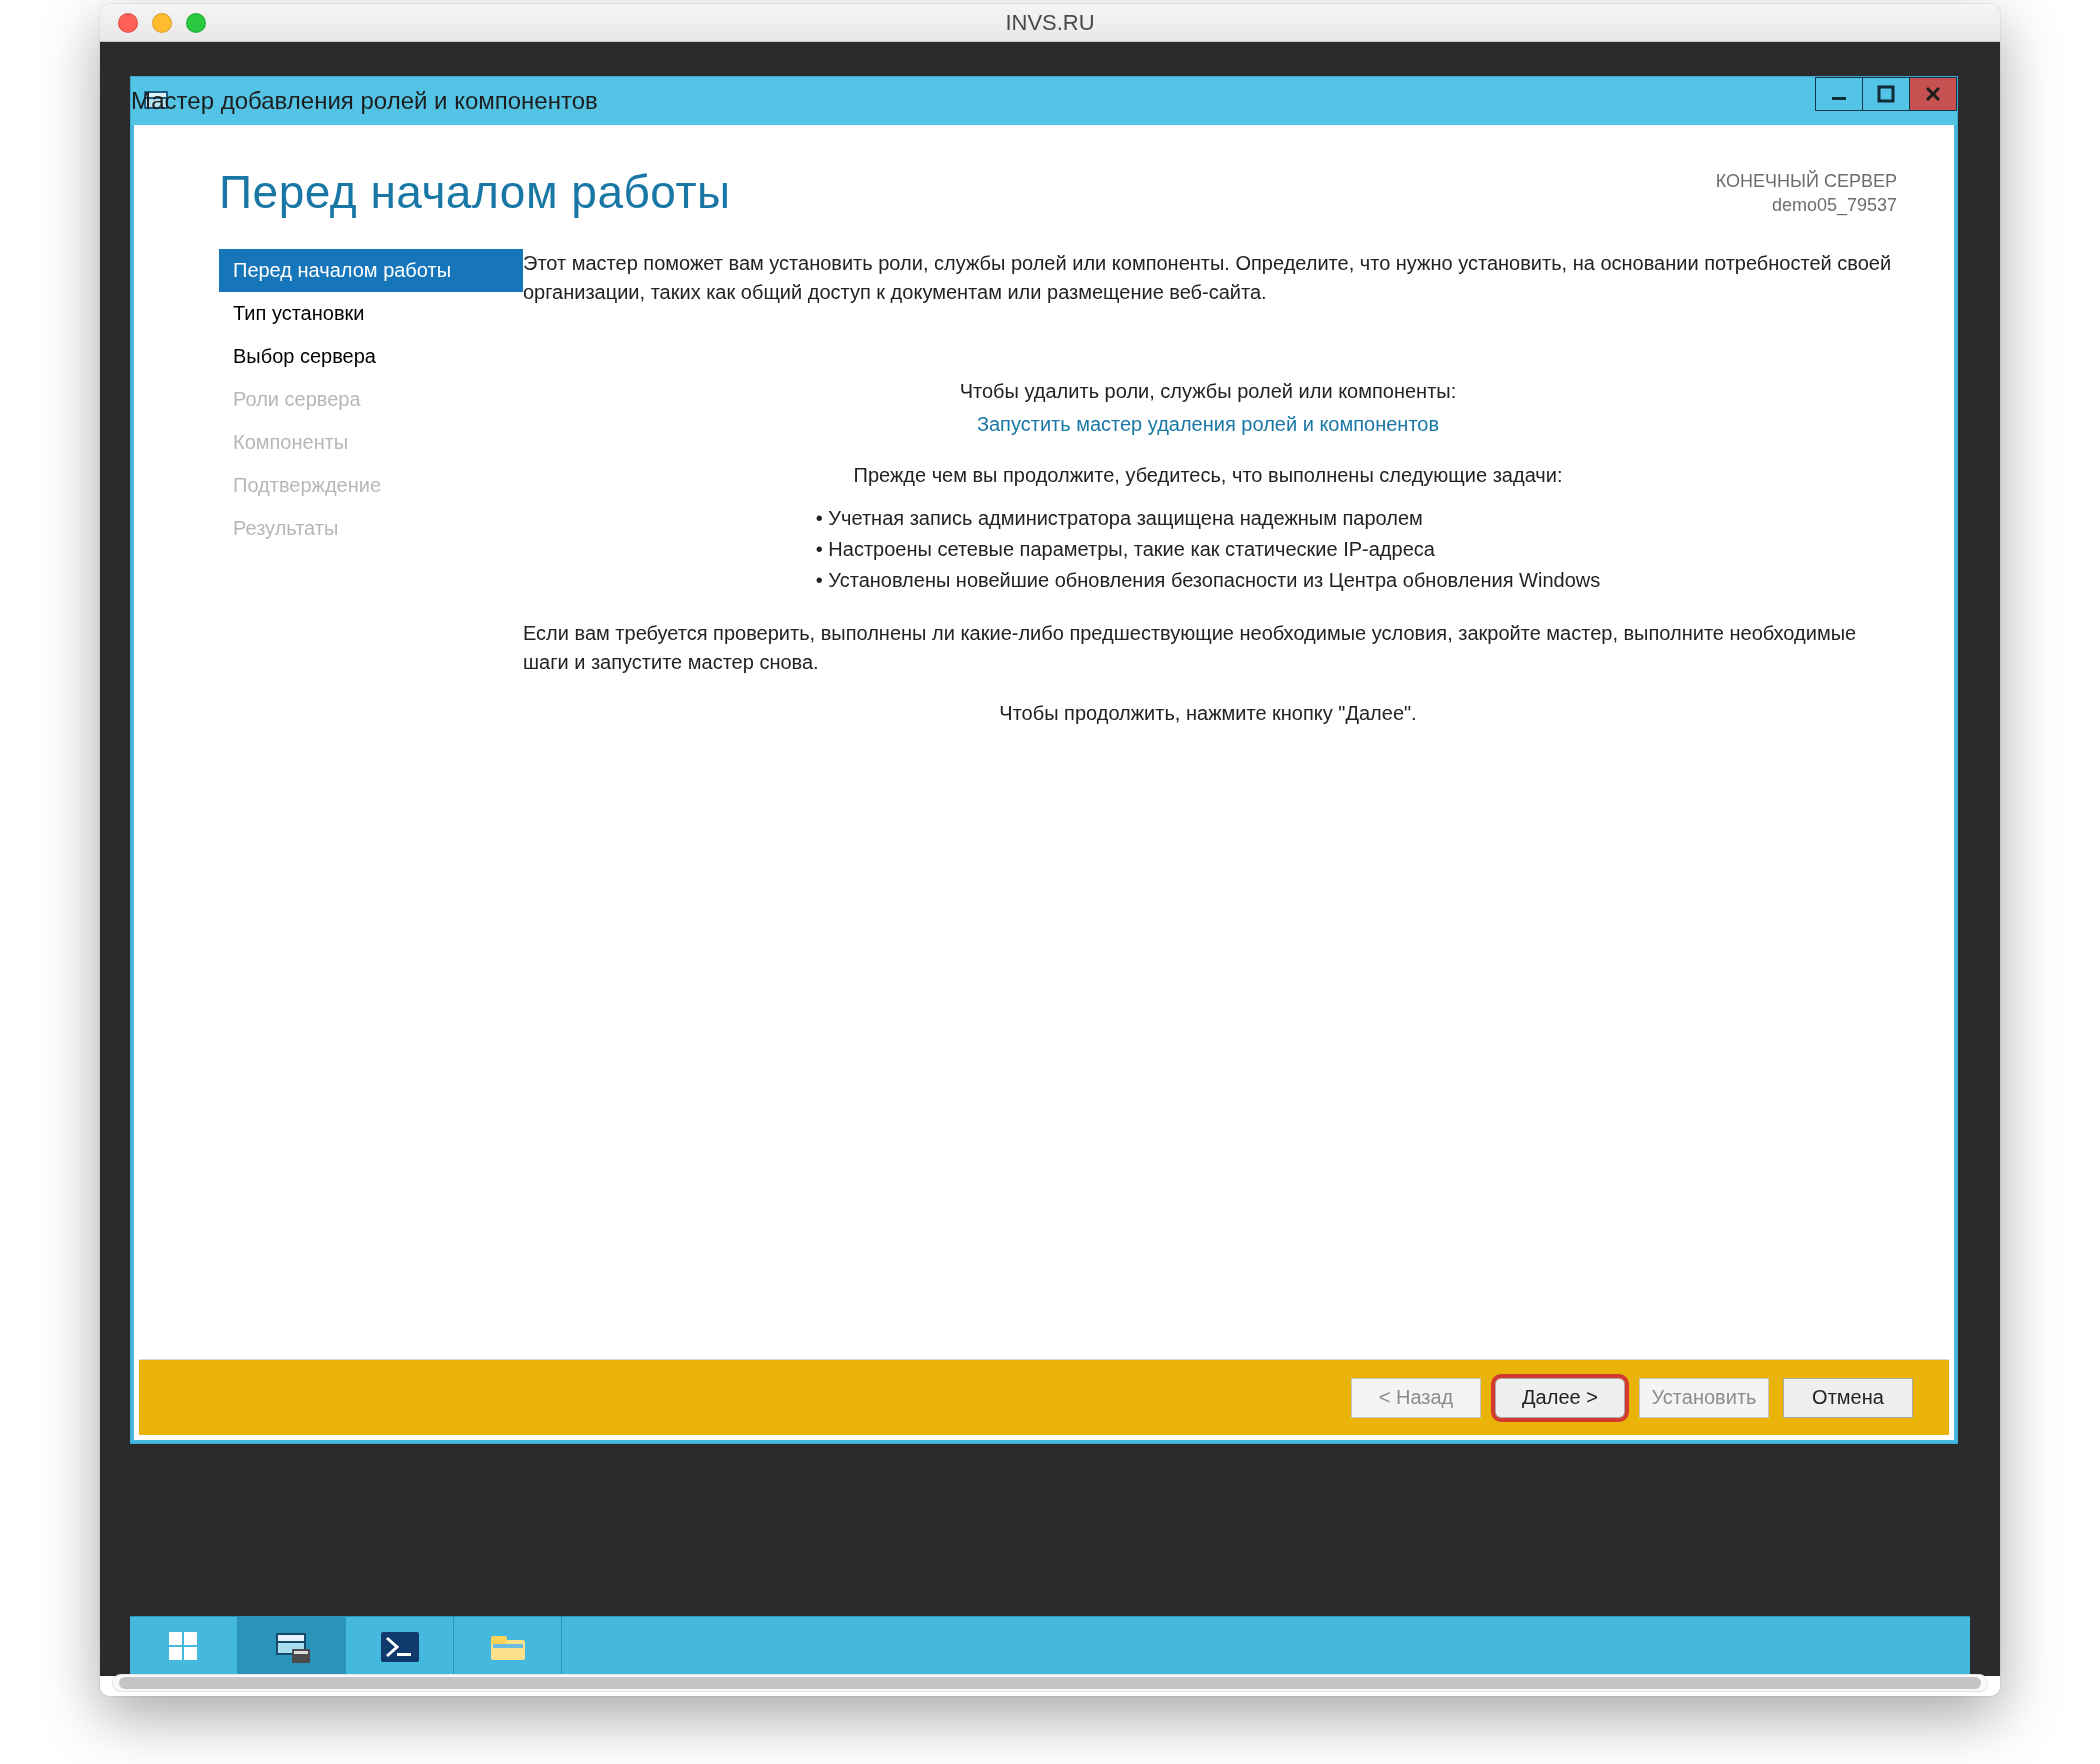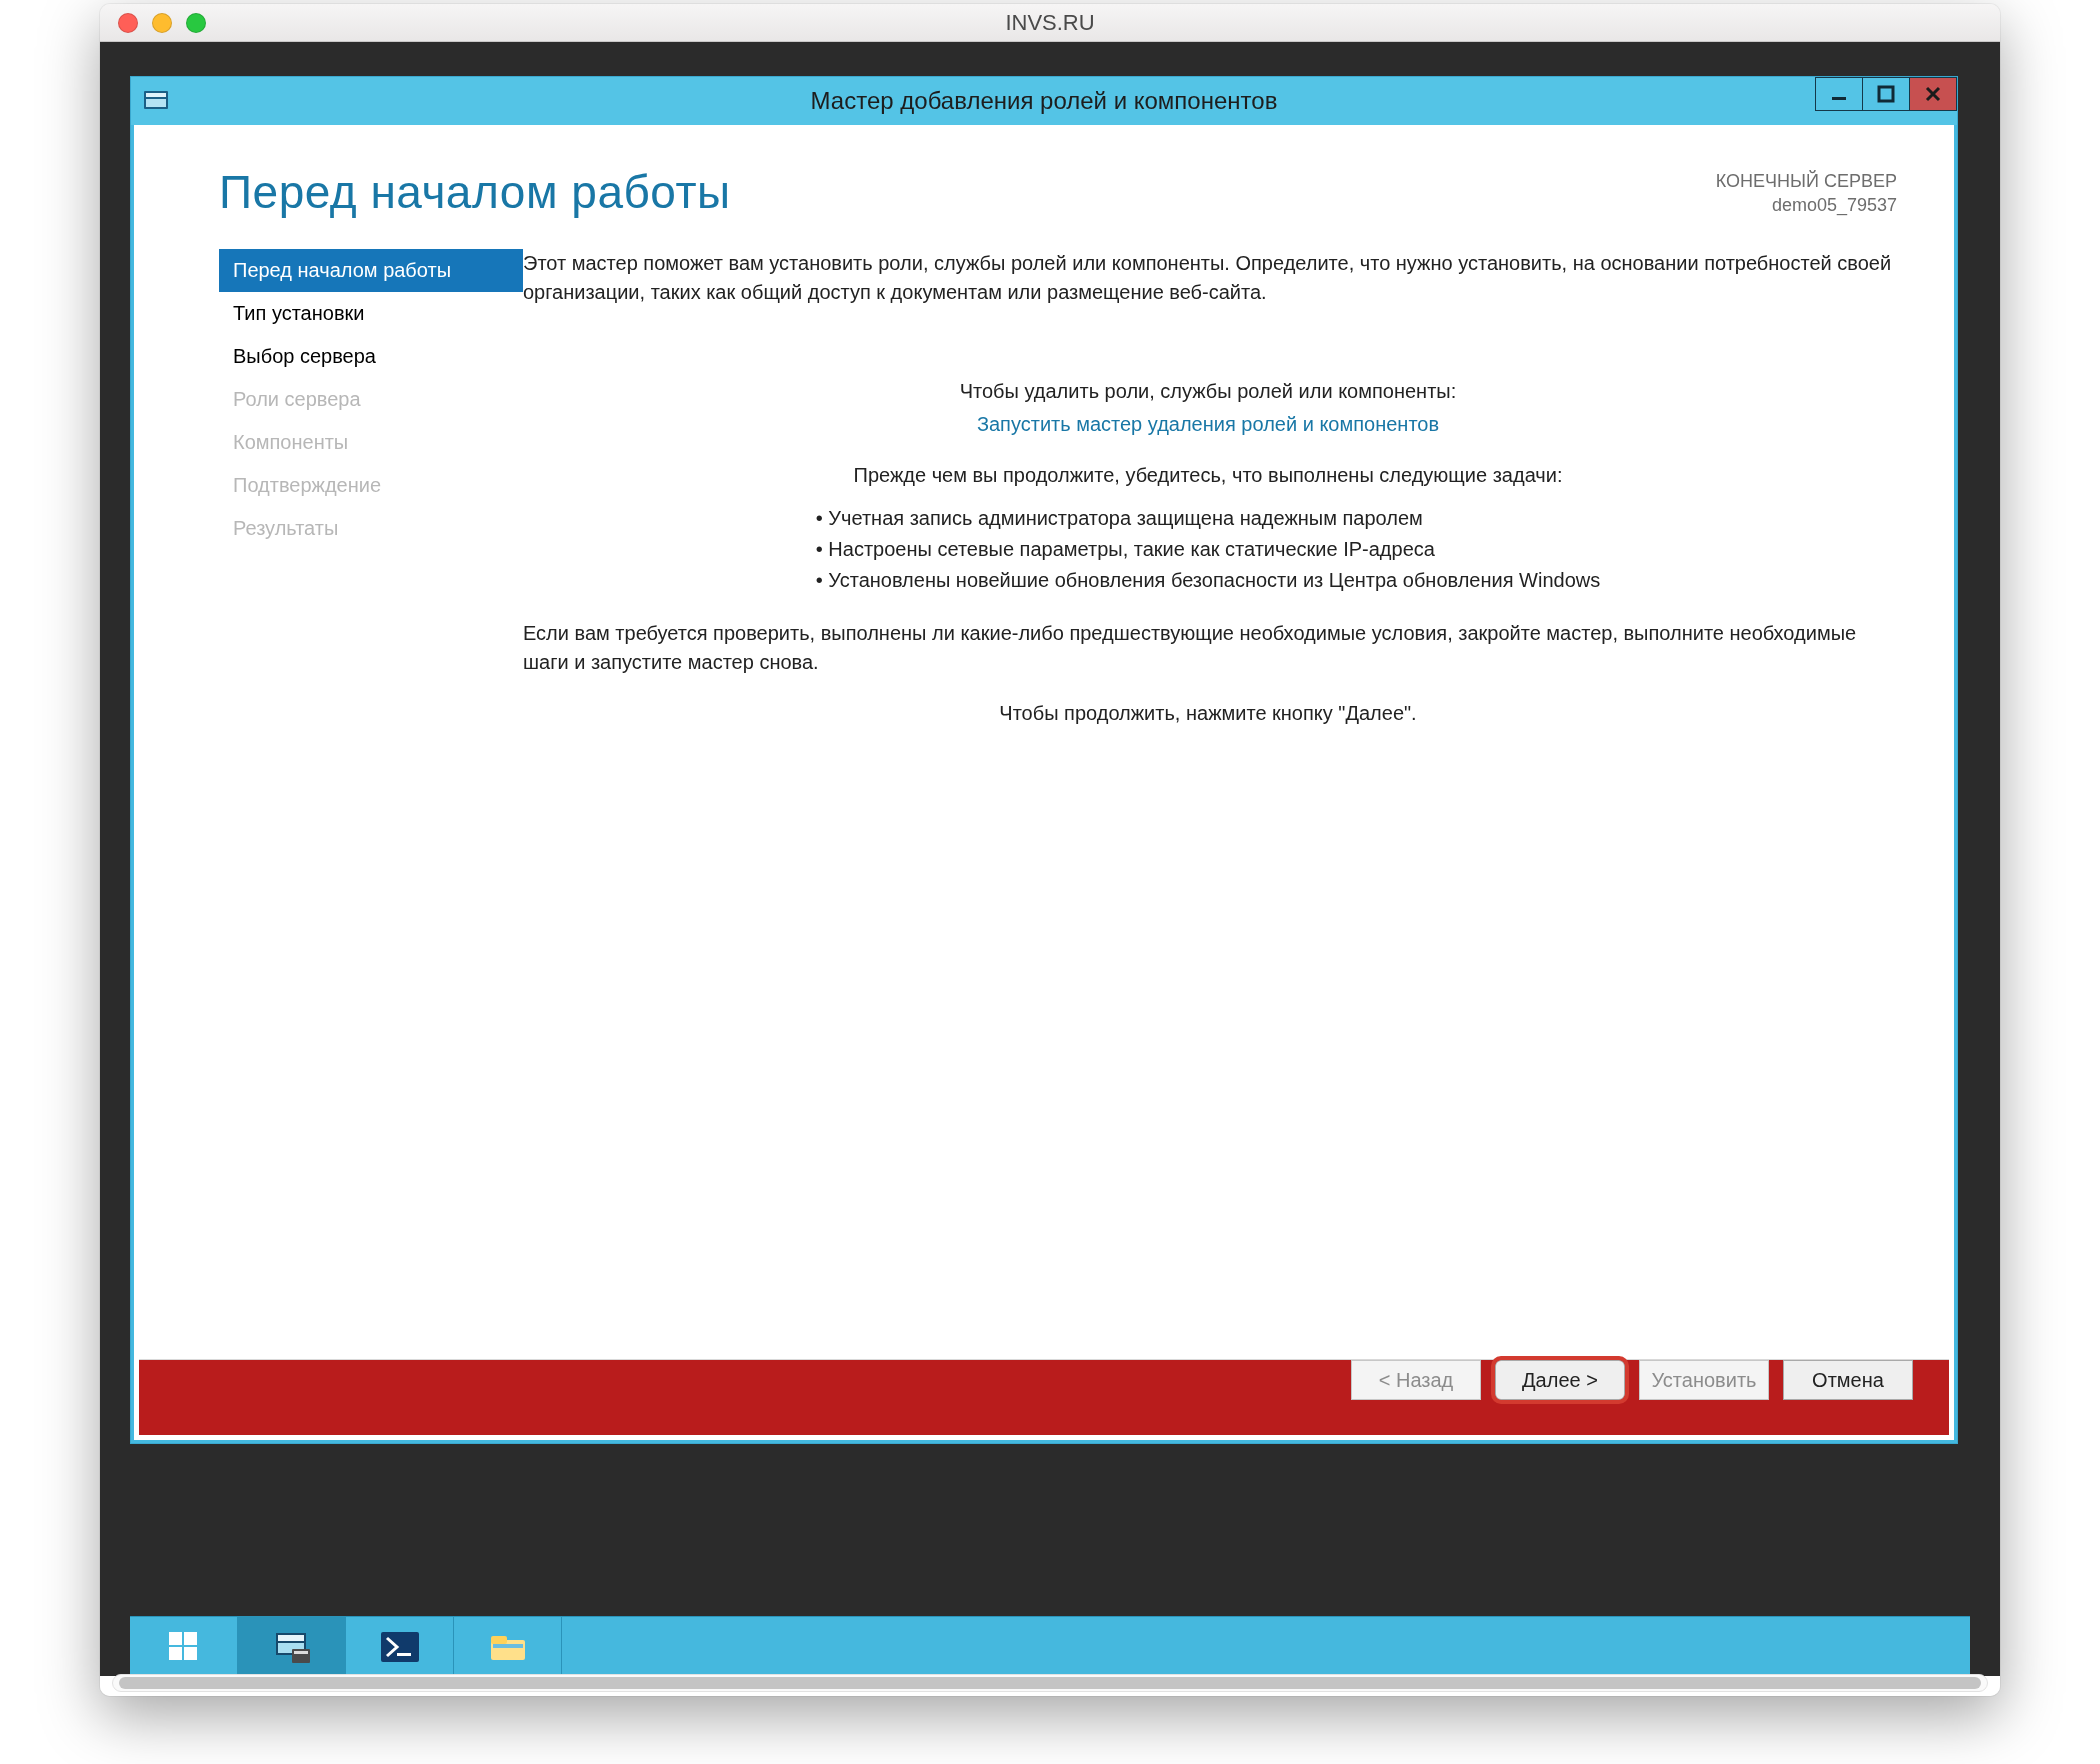--- a/index.html
+++ b/index.html
@@ -60,21 +60,21 @@
     height:48px;
     background:#54c4e6;
     display:flex; align-items:center;
     position:relative;
   }
   .wiz-icon{
     width:38px; height:38px; margin-left:6px;
     display:flex; align-items:center; justify-content:center;
   }
   .wiz-title{
-    position:absolute; left:0; right:0; text-align:center;
+    position:absolute; left:0; right:0; text-align:left;
     font-size:24px; color:#1d1d1d;
   }
   .win-btns{position:absolute; right:0; top:0; display:flex;}
   .win-btn{
     width:48px; height:34px; border:1px solid #14384a;
     background:#54c4e6; display:flex; align-items:center; justify-content:center;
     margin-left:-1px;
   }
   .win-btn.close{ background:#c75050; }
   .win-btn svg{display:block;}
@@ -115,22 +115,22 @@
   .bullets li{ margin:2px 0;}
   .skip-row{
     margin-top:auto; display:flex; align-items:center; gap:14px; padding-bottom:12px;
   }
   .chk{
     width:22px; height:22px; border:1px solid #6d6d6d; background:#fff;
   }
   
   .footer{
     position:absolute; left:4px; right:4px; bottom:4px;
-    border-top:1px solid #d9d9d9; height:76px; background:#b91c1c;
-    display:flex; align-items:flex-start; justify-content:flex-end; gap:14px;
+    border-top:1px solid #d9d9d9; height:76px; background:#eab308;
+    display:flex; align-items:center; justify-content:flex-end; gap:14px;
     padding-right:36px;
   }
   .btn{
     min-width:130px; height:40px; font-size:20px;
     background:#efefef; border:1px solid #a9a9a9; color:#222;
     display:flex; align-items:center; justify-content:center;
   }
   .btn[disabled]{ color:#8c8c8c; border-color:#c7c7c7; background:#f4f4f4;}
   .btn.highlight{
     outline:4px solid #d33a2f; outline-offset:0; border-radius:6px;

